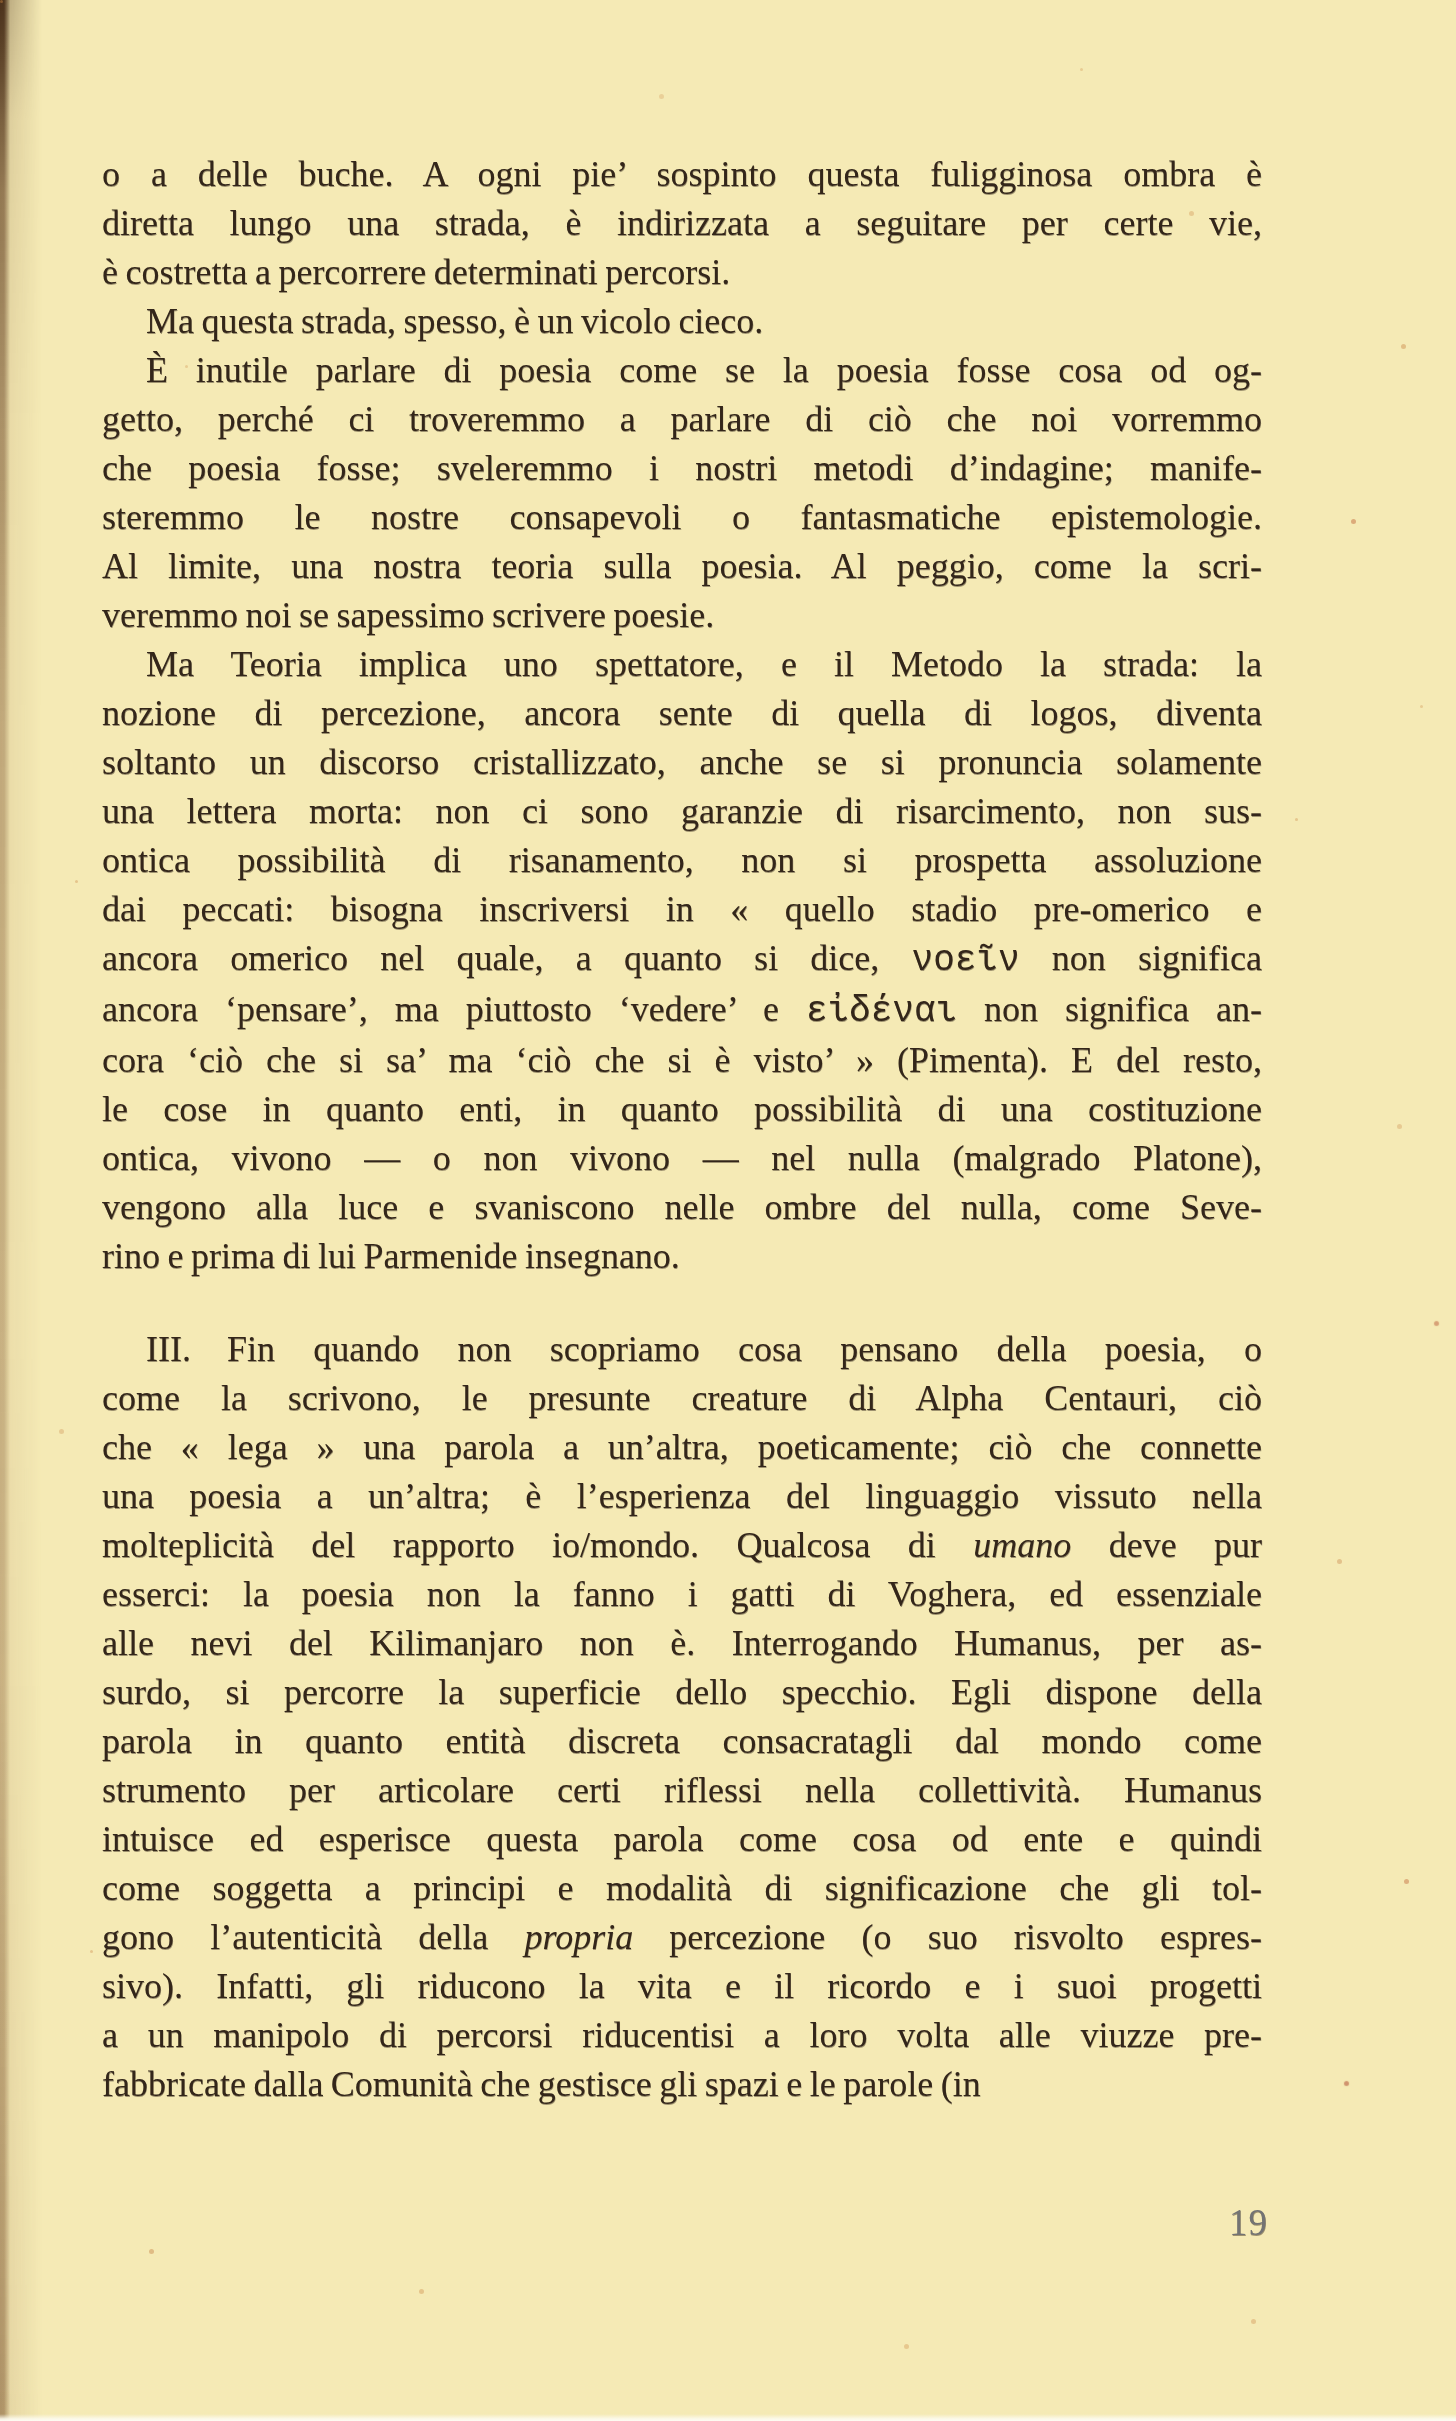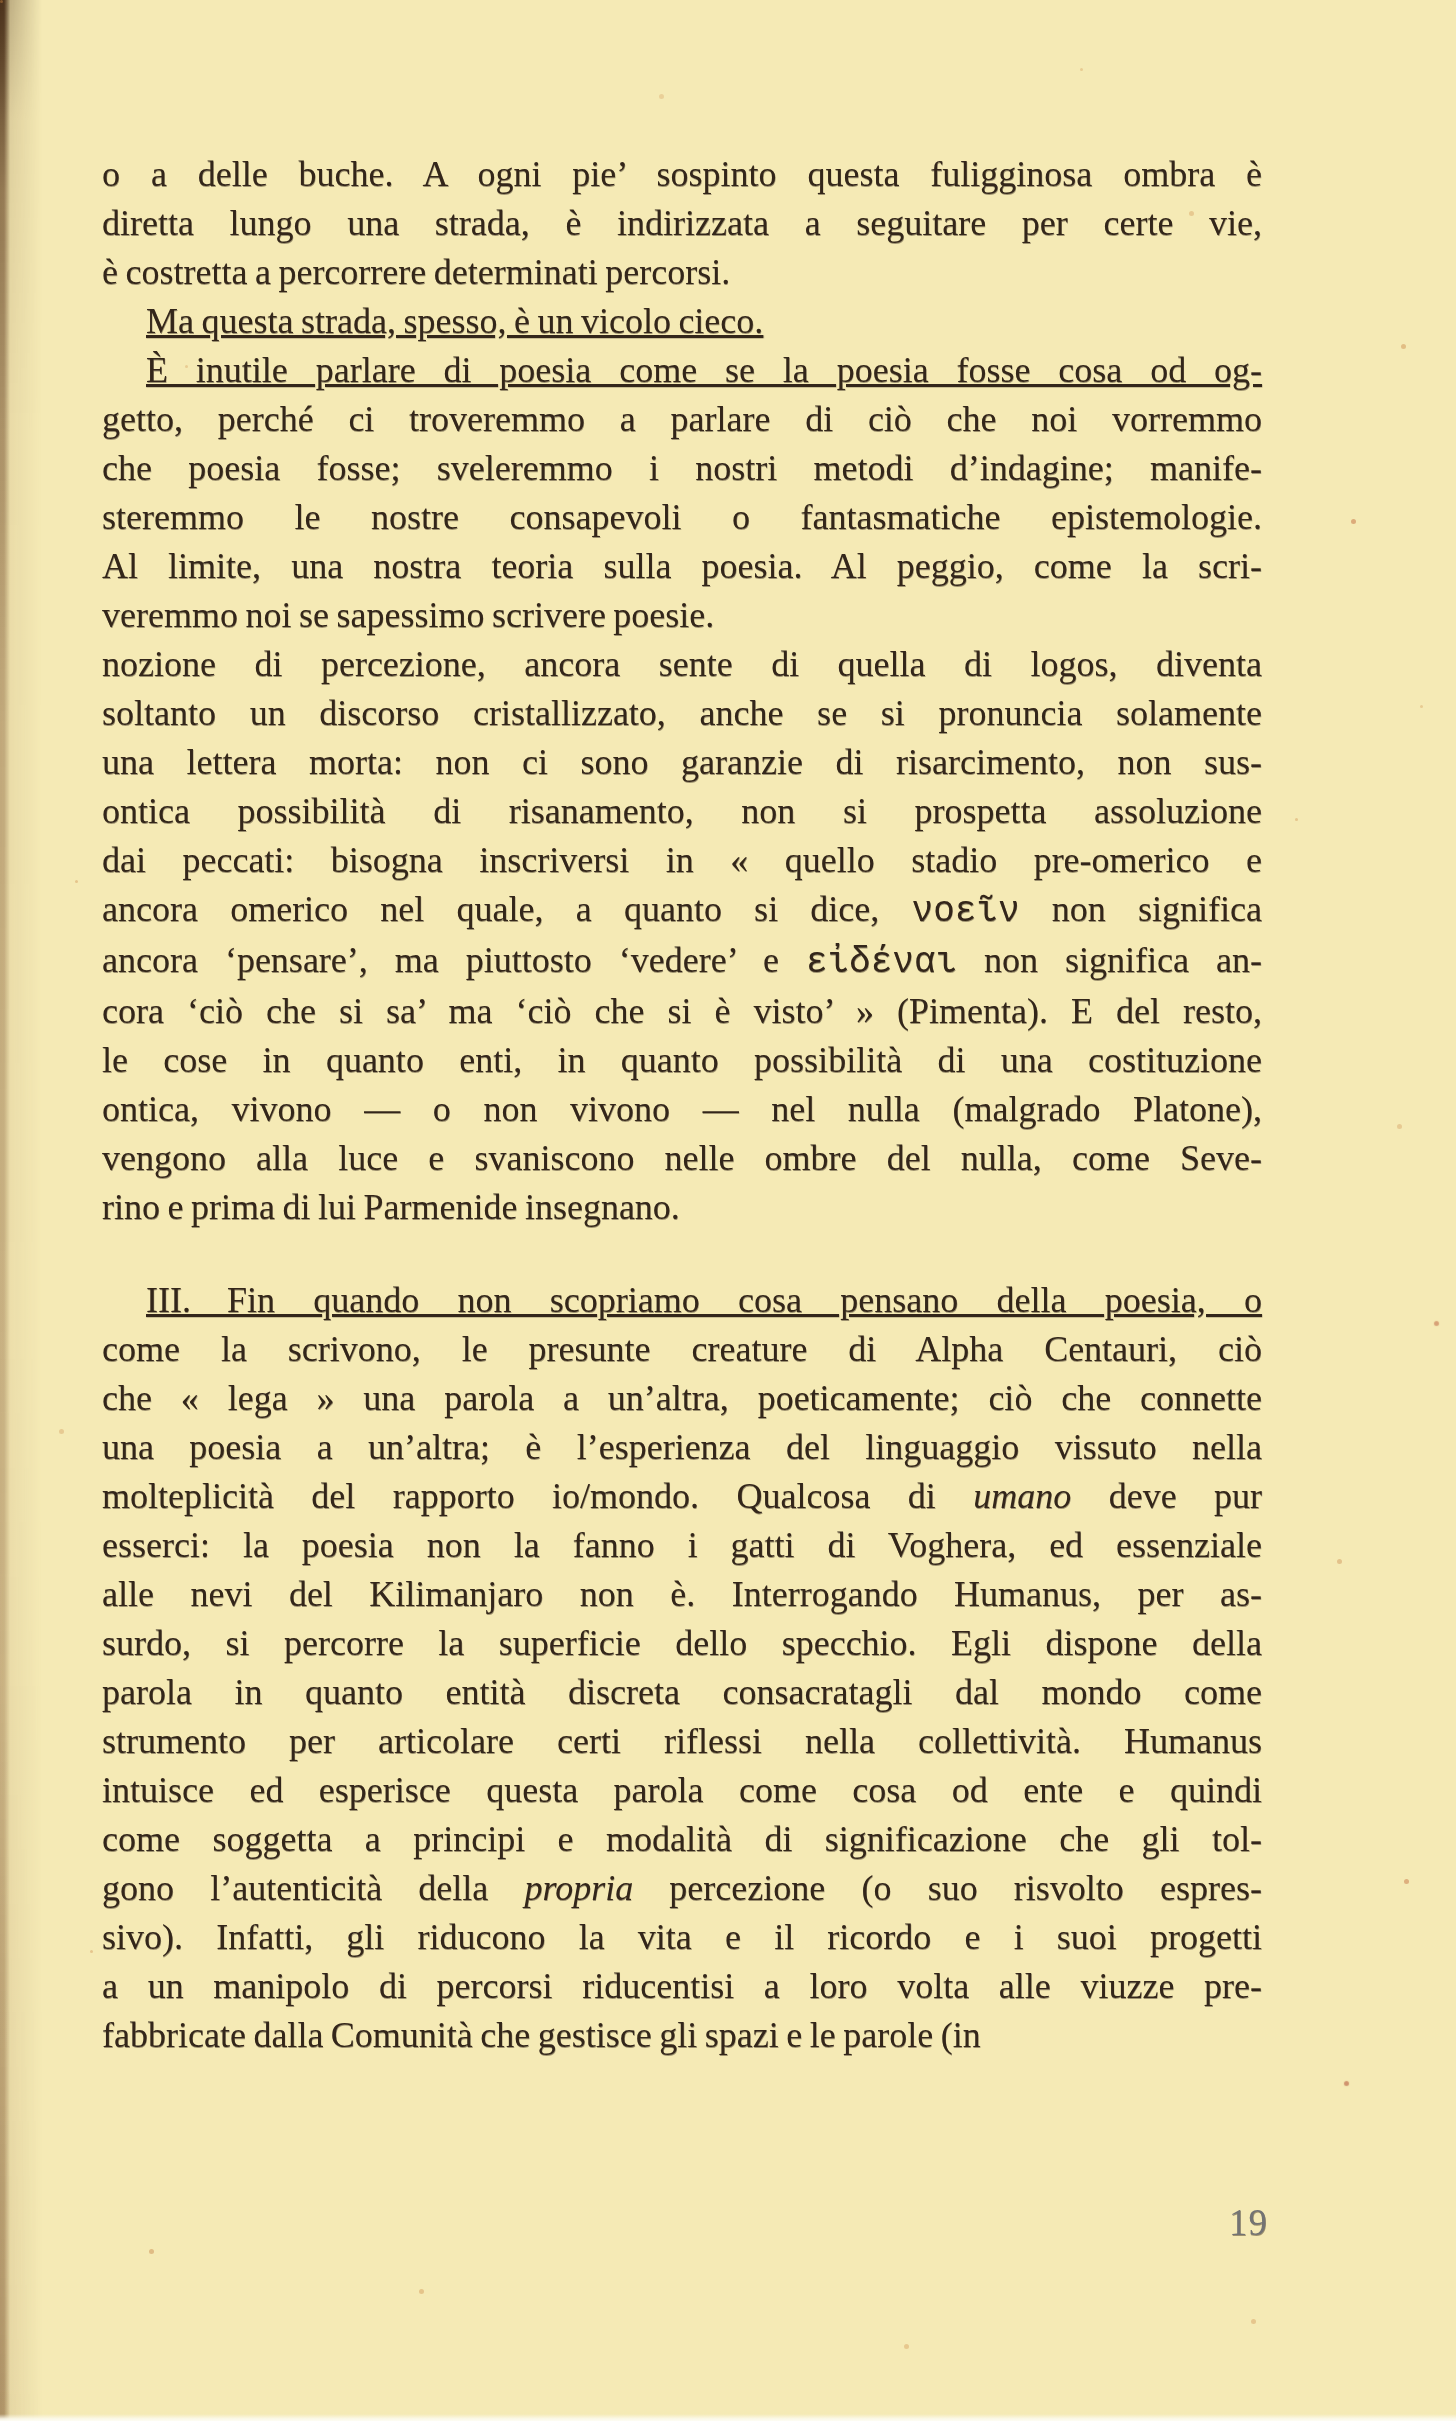--- a/index.html
+++ b/index.html
@@ -59,21 +59,21 @@
       1435px 1322px 1px 1px rgba(180,75,45,0.45);
   }
   .textblock{
     position:absolute;left:102px;top:150px;width:1160px;
     font-size:36px;line-height:49px;color:#33261a;
     word-spacing:-1.5px;
     text-shadow:0.4px 0.5px 0.6px rgba(51,38,26,0.45);
   }
   .line{text-align:justify;text-align-last:justify;}
   .line.end{text-align-last:left;}
-  .line.indent{text-indent:44px;text-decoration:underline;}
+  .line.indent{text-indent:44px;}
   .line.gap{margin-top:44px;}
   .it{font-style:italic;}
   .gr{font-family:Liberation Mono, monospace;}
   .pageno{
     position:absolute;left:1229px;top:2198px;
     font-size:37px;line-height:49px;color:#737373;letter-spacing:1px;
     text-shadow:0.4px 0.5px 0.6px rgba(51,38,26,0.45);
   }
 </style>
 </head>
@@ -87,20 +87,21 @@
       <div class="line"><span>o a delle buche. A ogni pie’ sospinto questa fuligginosa ombra è</span></div>
       <div class="line"><span>diretta lungo una strada, è indirizzata a seguitare per certe vie,</span></div>
       <div class="line end"><span>è costretta a percorrere determinati percorsi.</span></div>
       <div class="line indent end"><span>Ma questa strada, spesso, è un vicolo cieco.</span></div>
       <div class="line indent"><span>È inutile parlare di poesia come se la poesia fosse cosa od og-</span></div>
       <div class="line"><span>getto, perché ci troveremmo a parlare di ciò che noi vorremmo</span></div>
       <div class="line"><span>che poesia fosse; sveleremmo i nostri metodi d’indagine; manife-</span></div>
       <div class="line"><span>steremmo le nostre consapevoli o fantasmatiche epistemologie.</span></div>
       <div class="line"><span>Al limite, una nostra teoria sulla poesia. Al peggio, come la scri-</span></div>
       <div class="line end"><span>veremmo noi se sapessimo scrivere poesie.</span></div>
+      <div class="line indent"><span>Ma Teoria implica uno spettatore, e il Metodo la strada: la</span></div>
       <div class="line"><span>nozione di percezione, ancora sente di quella di logos, diventa</span></div>
       <div class="line"><span>soltanto un discorso cristallizzato, anche se si pronuncia solamente</span></div>
       <div class="line"><span>una lettera morta: non ci sono garanzie di risarcimento, non sus-</span></div>
       <div class="line"><span>ontica possibilità di risanamento, non si prospetta assoluzione</span></div>
       <div class="line"><span>dai peccati: bisogna inscriversi in « quello stadio pre-omerico e</span></div>
       <div class="line"><span>ancora omerico nel quale, a quanto si dice, </span><span class="gr">νοεῖν</span><span> non significa</span></div>
       <div class="line"><span>ancora ‘pensare’, ma piuttosto ‘vedere’ e </span><span class="gr">εἰδέναι</span><span> non significa an-</span></div>
       <div class="line"><span>cora ‘ciò che si sa’ ma ‘ciò che si è visto’ » (Pimenta). E del resto,</span></div>
       <div class="line"><span>le cose in quanto enti, in quanto possibilità di una costituzione</span></div>
       <div class="line"><span>ontica, vivono — o non vivono — nel nulla (malgrado Platone),</span></div>

